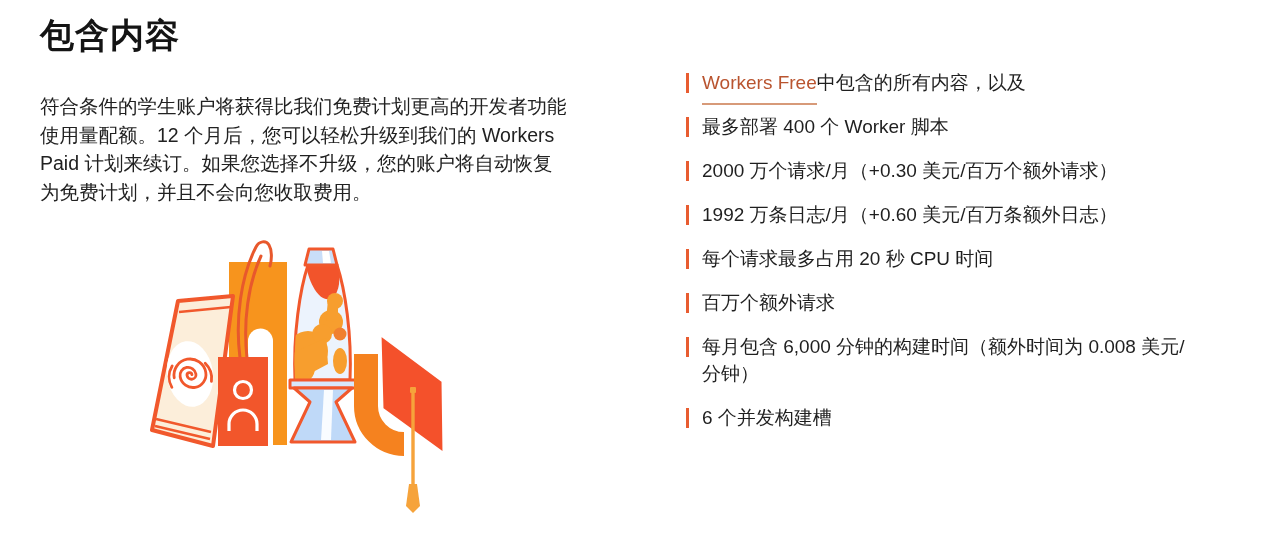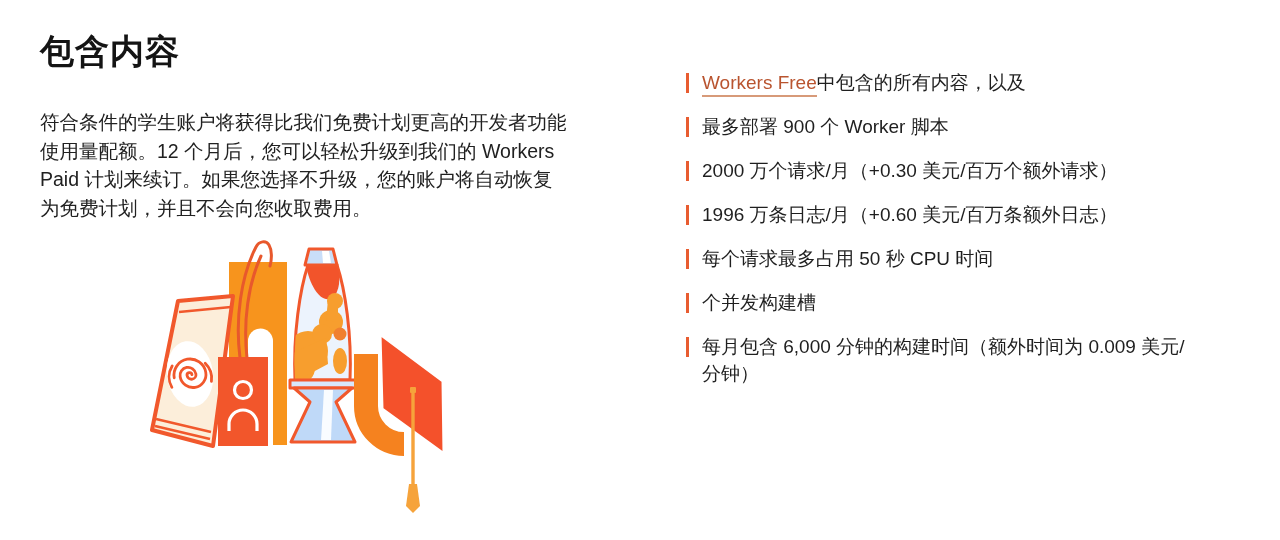--- a/index.html
+++ b/index.html
@@ -5,21 +5,21 @@
   * { box-sizing: border-box; }
   html,body { margin:0; padding:0; }
   body {
     width:1280px; height:540px;
     background:#ffffff;
     font-family:"Liberation Sans","DejaVu Sans",sans-serif;
     color:#222222;
     position:relative;
     overflow:hidden;
   }
-  .left-col { position:absolute; left:40px; top:16px; width:545px; }
+  .left-col { position:absolute; left:40px; top:0; width:545px; }
   .page-title {
     margin:12px 0 0 0;
     font-size:34px; line-height:46px;
     font-weight:bold; color:#141414;
     letter-spacing:1px;
   }
   .plan-description {
     margin:34px 9px 0 0;
     width:528px;
     font-size:19.5px; line-height:28.5px;
@@ -32,21 +32,21 @@
   li.feature-item { display:flex; align-items:flex-start; margin:0 0 17px 0; }
   .feature-bullet-bar {
     flex:none; width:3px; height:20px;
     margin:4px 13px 0 0;
     background:#e85c30;
   }
   .feature-text { font-size:19px; line-height:27px; color:#1f1f1f; }
   a.feature-link {
     color:#b9542f; text-decoration:none;
     border-bottom:2px solid #d79a79;
-    padding-bottom:2px;
+    padding-bottom:10px;
   }
 </style>
 </head>
 <body>
 
 <main>
 
   <div class="left-col">
     <h1 class="page-title">包含内容</h1>
     <p class="plan-description">符合条件的学生账户将获得比我们免费计划更高的开发者功能使用量配额。12 个月后，您可以轻松升级到我们的 Workers Paid 计划来续订。如果您选择不升级，您的账户将自动恢复为免费计划，并且不会向您收取费用。</p>
@@ -126,38 +126,42 @@
   </div>
 
   <div class="right-col">
     <ul class="feature-list">
         <li class="feature-item">
           <span class="feature-bullet-bar"></span>
           <span class="feature-text"><a href="#" class="feature-link">Workers Free</a>中包含的所有内容，以及</span>
         </li>
         <li class="feature-item">
           <span class="feature-bullet-bar"></span>
-          <span class="feature-text">最多部署 900 个 Worker 脚本</span>
+          <span class="feature-text">最多部署 400 个 Worker 脚本</span>
         </li>
         <li class="feature-item">
           <span class="feature-bullet-bar"></span>
           <span class="feature-text">2000 万个请求/月（+0.30 美元/百万个额外请求）</span>
         </li>
         <li class="feature-item">
           <span class="feature-bullet-bar"></span>
-          <span class="feature-text">1996 万条日志/月（+0.60 美元/百万条额外日志）</span>
+          <span class="feature-text">1992 万条日志/月（+0.60 美元/百万条额外日志）</span>
         </li>
         <li class="feature-item">
           <span class="feature-bullet-bar"></span>
-          <span class="feature-text">每个请求最多占用 50 秒 CPU 时间</span>
+          <span class="feature-text">每个请求最多占用 20 秒 CPU 时间</span>
         </li>
         <li class="feature-item">
           <span class="feature-bullet-bar"></span>
-          <span class="feature-text">个并发构建槽</span>
+          <span class="feature-text">百万个额外请求</span>
         </li>
         <li class="feature-item">
           <span class="feature-bullet-bar"></span>
-          <span class="feature-text">每月包含 6,000 分钟的构建时间（额外时间为 0.009 美元/分钟）</span>
+          <span class="feature-text">每月包含 6,000 分钟的构建时间（额外时间为 0.008 美元/分钟）</span>
+        </li>
+        <li class="feature-item">
+          <span class="feature-bullet-bar"></span>
+          <span class="feature-text">6 个并发构建槽</span>
         </li>
       </ul>
   </div>
 
 </main>
 
 </body></html>

